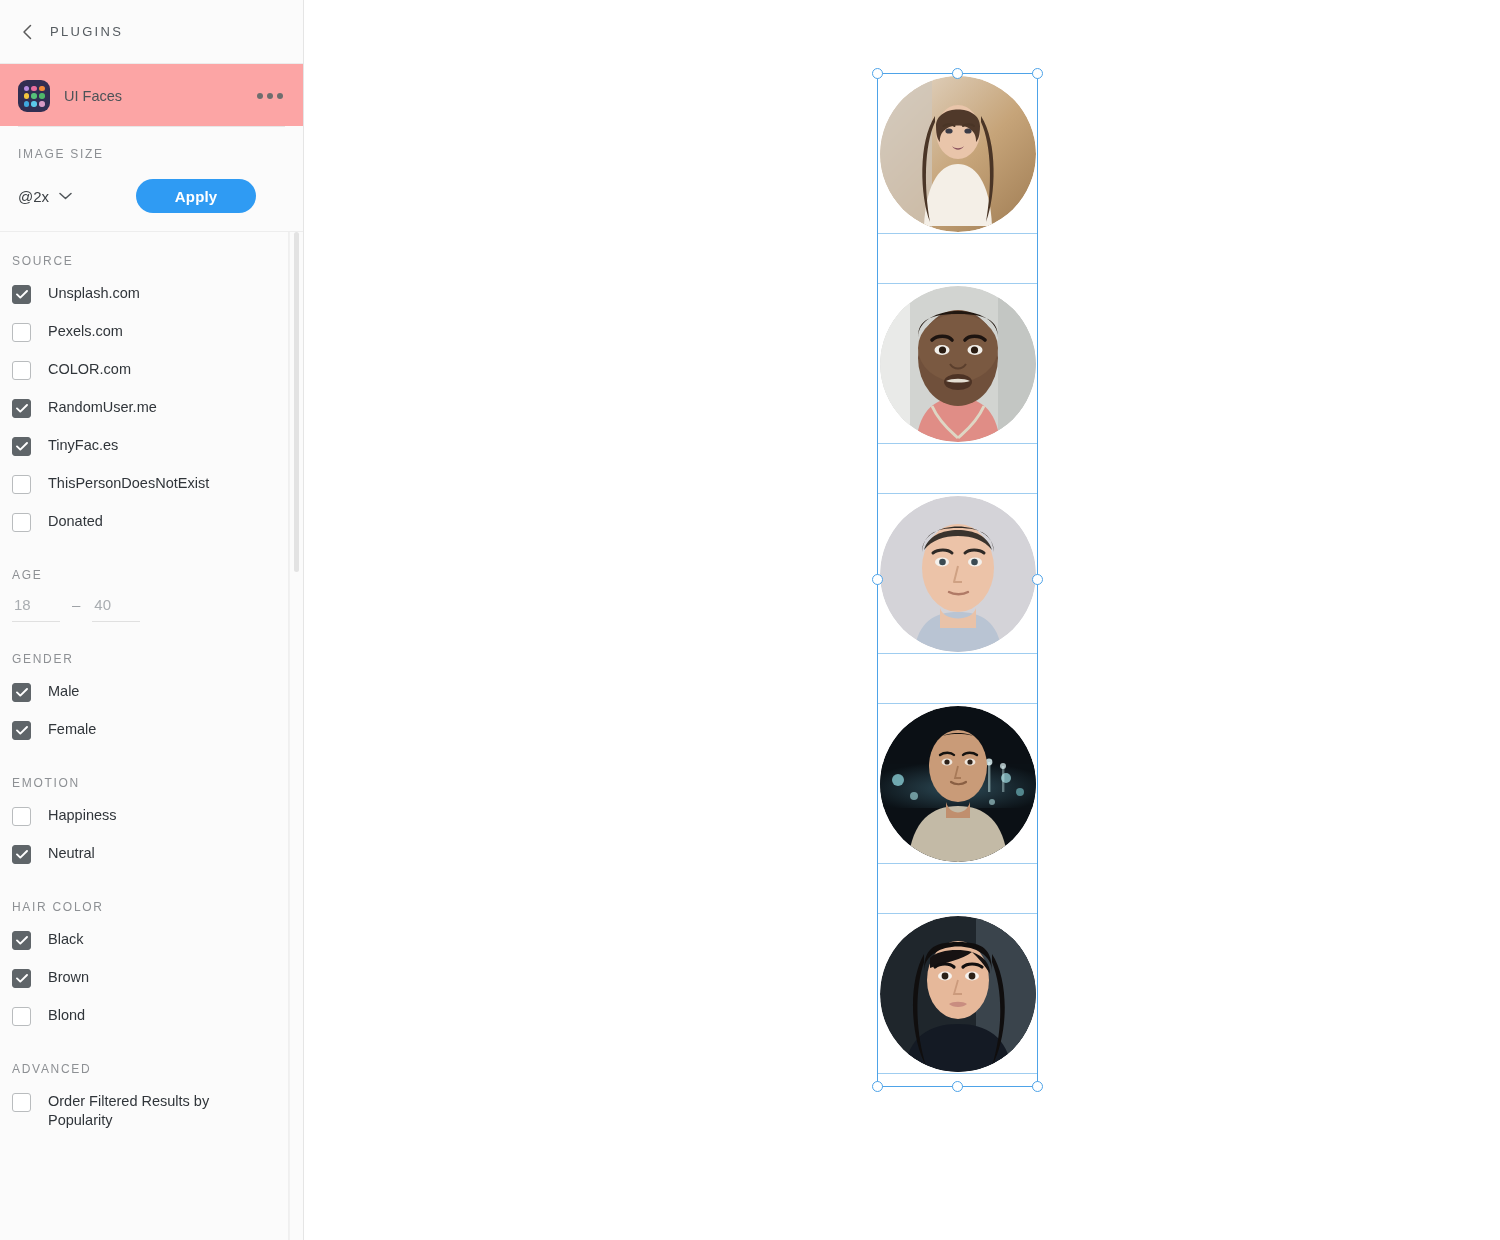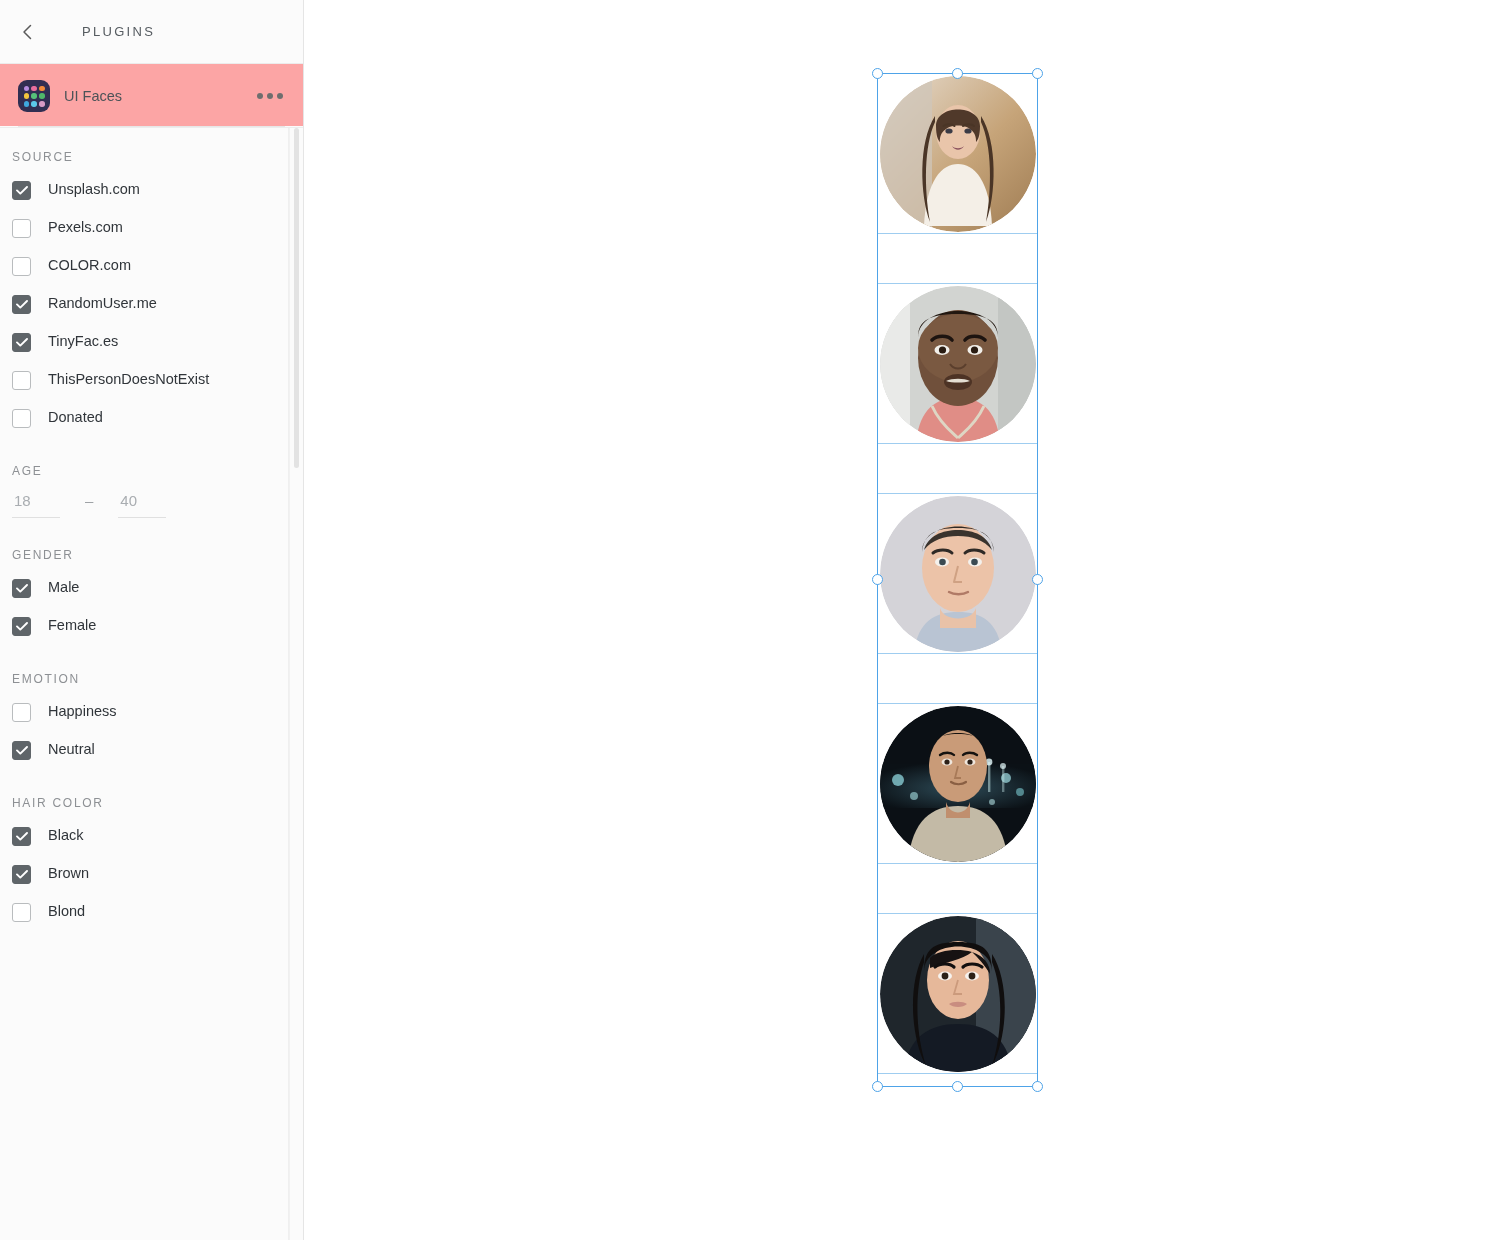--- a/index.html
+++ b/index.html
@@ -18,21 +18,20 @@
     border-right: 1px solid #e5e5e5;
     position: relative;
     display: flex; flex-direction: column;
   }
   .panel-header {
     height: 64px; min-height: 64px;
     display: flex; align-items: center;
     padding: 9px 18px;
     border-bottom: 1px solid #ececec;
     background: #fbfbfb;
-    gap: 32px;
   }
   .back-chevron {
     width: 18px; height: 18px;
     display: flex; align-items: center; justify-content: center;
     color: #5a5a5a;
     margin-right: 14px;
     cursor: pointer;
   }
   .back-chevron svg { display:block; }
   .panel-header-title {
@@ -147,21 +146,21 @@
   .cbox.on svg { display: block; }
   .check-label {
     margin-left: 17px;
     font-size: 14.5px;
     color: #30353a;
     line-height: 1.28;
     padding-top: 2px;
   }
 
   
-  .age-row { display: flex; gap: 13px; }
+  .age-row { display: flex; gap: 0; }
   .age-input {
     width: 48px;
     font-size: 15px; color: #a9adb1;
     border: none; border-bottom: 1px solid #e0e0e0;
     background: transparent;
     padding: 0 0 8px 2px;
     font-family: inherit;
     outline: none;
   }
   .age-dash { color: #9ea2a6; font-size: 15px; padding: 0 12px 8px 12px; }
@@ -245,20 +244,34 @@
       <div class="plugin-name">UI Faces</div>
       <div class="more-dots">
         <span></span>
           <span></span>
           <span></span>
       </div>
     </div>
 
     <div class="hr-thin"></div>
 
+    <div class="size-block">
+      <div class="section-label">IMAGE SIZE</div>
+      <div class="size-row">
+        <div class="size-select">
+          <span>@2x</span>
+          <span class="chev-down">
+            <svg width="13" height="8" viewBox="0 0 13 8" fill="none">
+              <path d="M1 1.5 L6.5 6.5 L12 1.5" stroke="#50565a" stroke-width="1.5" stroke-linecap="round" stroke-linejoin="round"></path>
+            </svg>
+          </span>
+        </div>
+        <button class="apply-btn">Apply</button>
+      </div>
+    </div>
 
     <div class="scroll-region">
       <div class="scroll-inner">
 
         <div class="filter-group">
           <div class="section-label">SOURCE</div>
           <div class="check-row">
             <span class="cbox on">
                 <svg width="12" height="9" viewBox="0 0 12 9">
                   <path d="M1 4.4 L4.3 7.6 L11 1" stroke="#fff" stroke-width="1.9" fill="none" stroke-linecap="round" stroke-linejoin="round"></path>
@@ -362,20 +375,27 @@
                 </svg>
               </span>
             <span class="check-label">Brown</span>
           </div>
           <div class="check-row">
             <span class="cbox off"></span>
             <span class="check-label">Blond</span>
           </div>
         </div>
 
+        <div class="filter-group">
+          <div class="section-label">ADVANCED</div>
+          <div class="check-row">
+            <span class="cbox off"></span>
+            <span class="check-label" style="max-width:190px">Order Filtered Results by Popularity</span>
+          </div>
+        </div>
 
       </div>
       <div class="scroll-track">
         <div class="scroll-thumb"></div>
       </div>
     </div>
   </aside>
 
   <main class="canvas">
 

